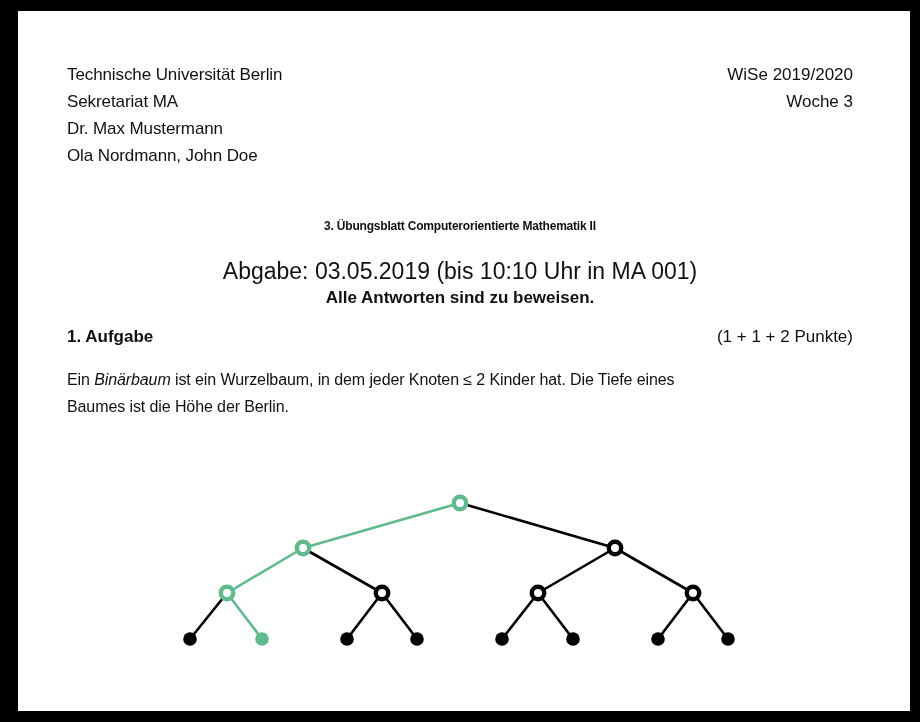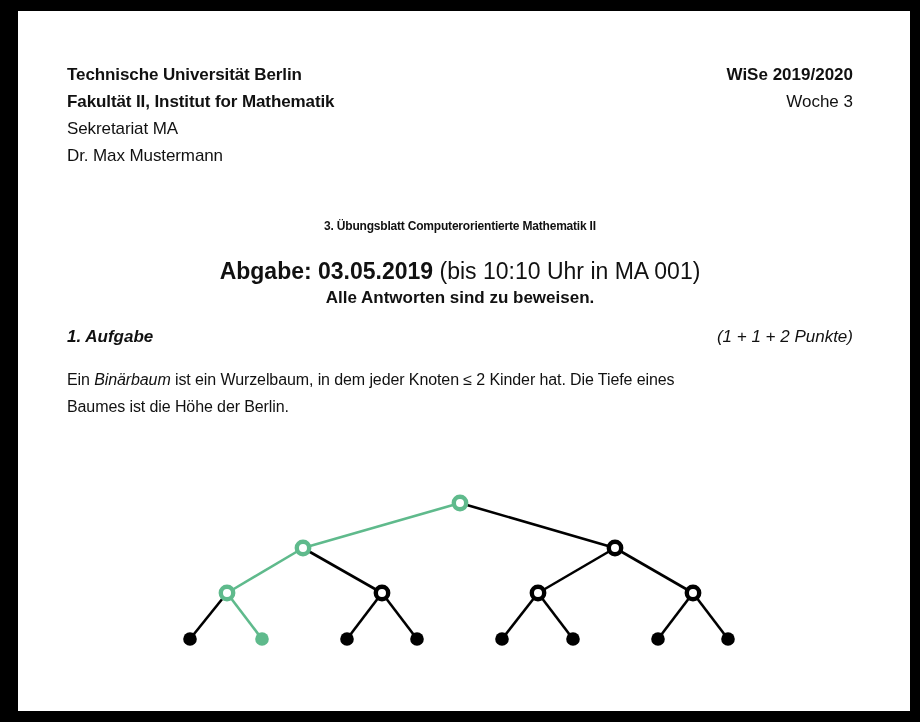--- a/index.html
+++ b/index.html
@@ -28,21 +28,21 @@
     white-space: nowrap;
   }
   .header-right {
     position: absolute;
     right: 67px; top: 61px;
     font-size: 17px;
     line-height: 27px;
     text-align: right;
     white-space: nowrap;
   }
-  .b { font-weight: 700; }
+  .b { font-weight: 400; }
   
   .doc-title {
     position: absolute;
     left: 0; right: 0; top: 219px;
     text-align: center;
     font-size: 12px;
     font-weight: 700;
     letter-spacing: -0.2px;
   }
   .deadline {
@@ -59,21 +59,20 @@
     font-weight: 700;
   }
   
   .exercise-row {
     position: absolute;
     left: 67px; right: 67px; top: 327px;
     display: flex;
     justify-content: space-between;
     align-items: flex-start;
     font-size: 17px;
-    font-style: italic;
   }
   .exercise-heading { font-weight: 700; }
   .exercise-points { font-weight: 400; }
   
   .para {
     position: absolute;
     left: 67px; top: 366px;
     width: 800px;
     font-size: 16px;
     line-height: 27px;
@@ -90,23 +89,23 @@
   }
 </style>
 </head>
 <body>
 
 <div class="page">
   <div class="sheet"></div>
 
   <div class="header-left">
     <div class="b">Technische Universität Berlin</div>
-    <div class="b">Fakultät II, Institut for Mathematik</div>
     <div>Sekretariat MA</div>
     <div>Dr. Max Mustermann</div>
+    <div>Ola Nordmann, John Doe</div>
   </div>
 
   <div class="header-right">
     <div class="b">WiSe 2019/2020</div>
     <div>Woche 3</div>
   </div>
 
   <div class="doc-title">3. Übungsblatt Computerorientierte Mathematik II</div>
 
   <div class="deadline">

